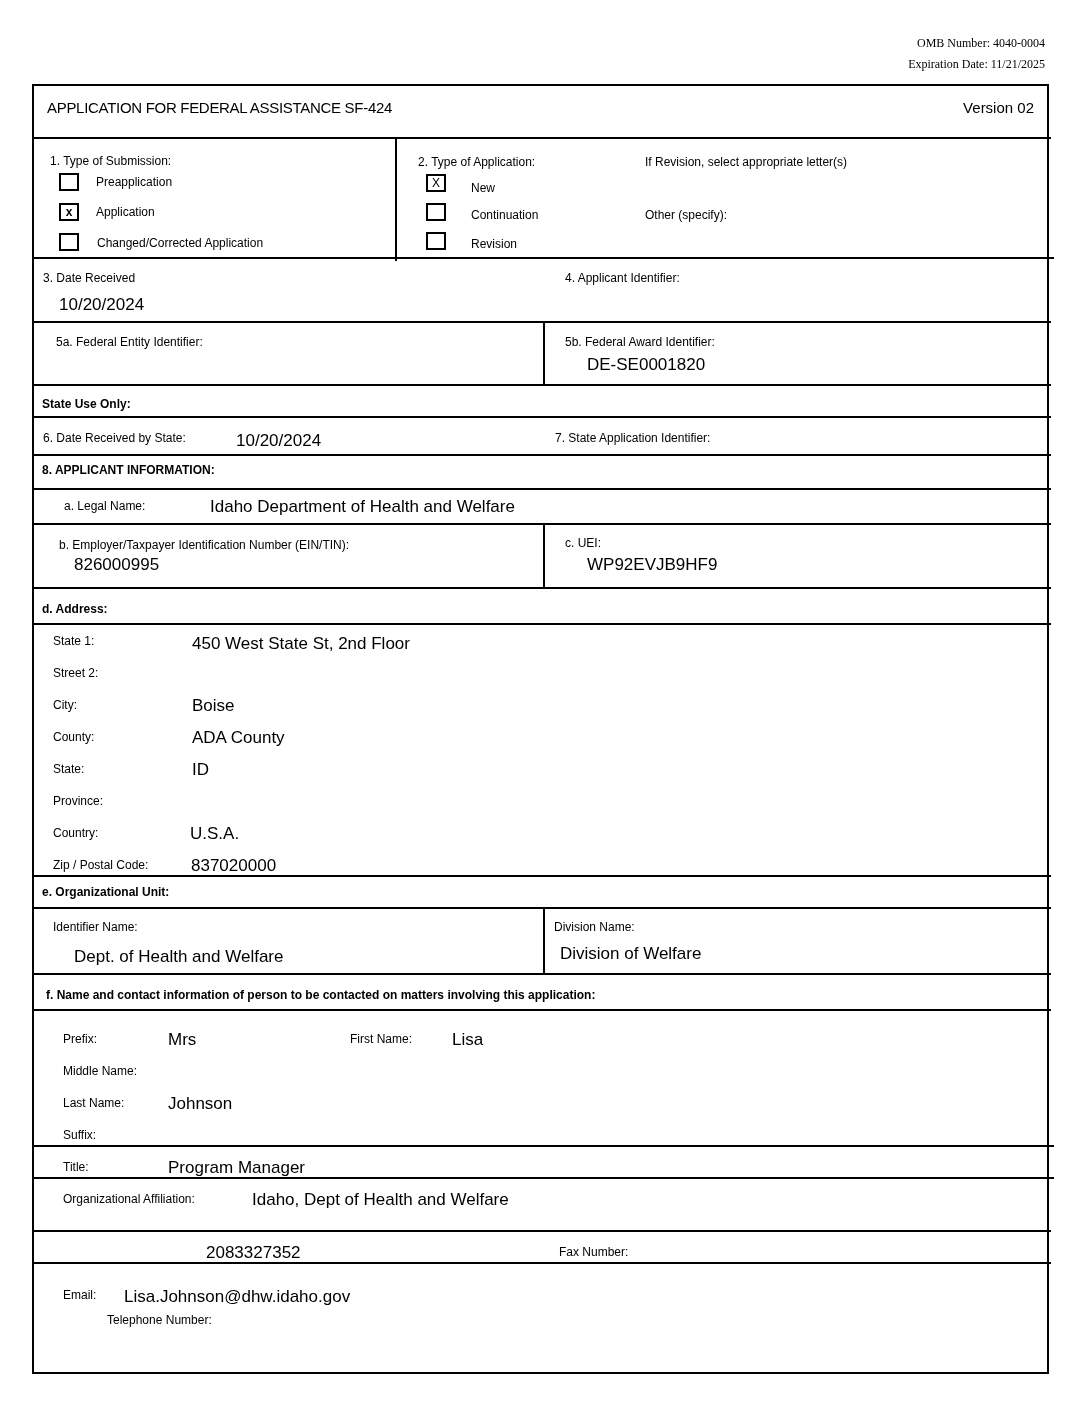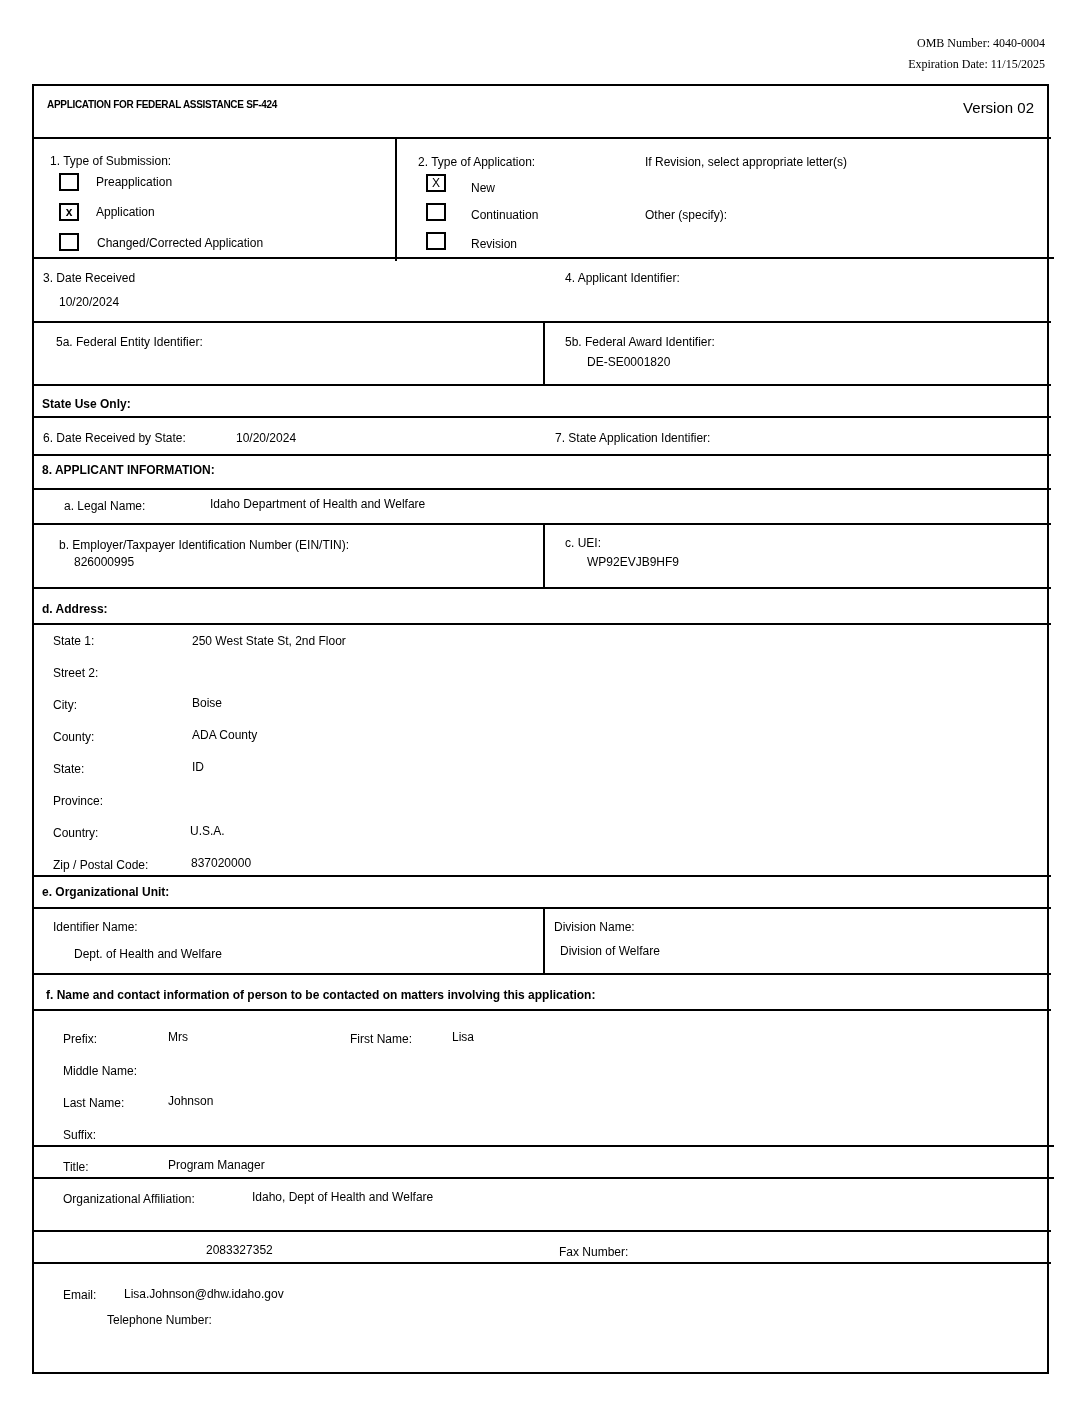--- a/index.html
+++ b/index.html
@@ -5,33 +5,33 @@
   html, body { margin: 0; padding: 0; background: #ffffff; }
   body { width: 1088px; height: 1408px; position: relative; overflow: hidden;
          font-family: "Liberation Sans", sans-serif; color: #000; }
   .abs { position: absolute; white-space: nowrap; }
   .omb { font-family: "Liberation Serif", serif; font-size: 12px; right: 43px; text-align: right; }
   .frame { position: absolute; left: 32px; top: 84px; width: 1017px; height: 1290px;
            border: 2px solid #000; box-sizing: border-box; }
   .hline { position: absolute; height: 2px; background: #000; }
   .vline { position: absolute; width: 2px; background: #000; }
   .lbl { font-size: 12px; }
-  .val { font-size: 12px; }
+  .val { font-size: 17px; }
   .bold { font-weight: bold; font-size: 12px; }
-  .title { font-weight: bold; font-size: 10px; letter-spacing: -0.3px; }
+  .title { font-weight: normal; font-size: 15px; letter-spacing: -0.3px; }
   .version { font-size: 15px; }
   .cb { position: absolute; width: 20px; height: 18px; border: 2px solid #000; box-sizing: border-box;
         background: #fff; font-size: 12px; line-height: 14px; text-align: center; }
   .cb.bold-x { font-weight: bold; }
 </style>
 </head>
 <body>
 
 <div class="abs omb" style="top:36px;">OMB Number: 4040-0004</div>
-<div class="abs omb" style="top:57px;">Expiration Date: 11/15/2025</div>
+<div class="abs omb" style="top:57px;">Expiration Date: 11/21/2025</div>
 
 <div class="frame"></div>
 
 <div class="hline" style="left:32px; width:1019px; top:137px;"></div>
 <div class="hline" style="left:32px; width:1022px; top:257px;"></div>
 <div class="hline" style="left:32px; width:1019px; top:321px;"></div>
 <div class="hline" style="left:32px; width:1019px; top:384px;"></div>
 <div class="hline" style="left:32px; width:1019px; top:416px;"></div>
 <div class="hline" style="left:32px; width:1019px; top:454px;"></div>
 <div class="hline" style="left:32px; width:1019px; top:488px;"></div>
@@ -89,21 +89,21 @@
 <div class="abs bold" style="left:42px; top:463px;">8. APPLICANT INFORMATION:</div>
 <div class="abs lbl" style="left:64px; top:499px;">a. Legal Name:</div>
 <div class="abs val" style="left:210px; top:497px;">Idaho Department of Health and Welfare</div>
 <div class="abs lbl" style="left:59px; top:538px;">b.  Employer/Taxpayer Identification Number (EIN/TIN):</div>
 <div class="abs val" style="left:74px; top:555px;">826000995</div>
 <div class="abs lbl" style="left:565px; top:536px;">c.  UEI:</div>
 <div class="abs val" style="left:587px; top:555px;">WP92EVJB9HF9</div>
 
 <div class="abs bold" style="left:42px; top:602px;">d. Address:</div>
 <div class="abs lbl" style="left:53px; top:634px;">State 1:</div>
-<div class="abs val" style="left:192px; top:634px;">250 West State St, 2nd Floor</div>
+<div class="abs val" style="left:192px; top:634px;">450 West State St, 2nd Floor</div>
 <div class="abs lbl" style="left:53px; top:666px;">Street 2:</div>
 <div class="abs lbl" style="left:53px; top:698px;">City:</div>
 <div class="abs val" style="left:192px; top:696px;">Boise</div>
 <div class="abs lbl" style="left:53px; top:730px;">County:</div>
 <div class="abs val" style="left:192px; top:728px;">ADA County</div>
 <div class="abs lbl" style="left:53px; top:762px;">State:</div>
 <div class="abs val" style="left:192px; top:760px;">ID</div>
 <div class="abs lbl" style="left:53px; top:794px;">Province:</div>
 <div class="abs lbl" style="left:53px; top:826px;">Country:</div>
 <div class="abs val" style="left:190px; top:824px;">U.S.A.</div>

